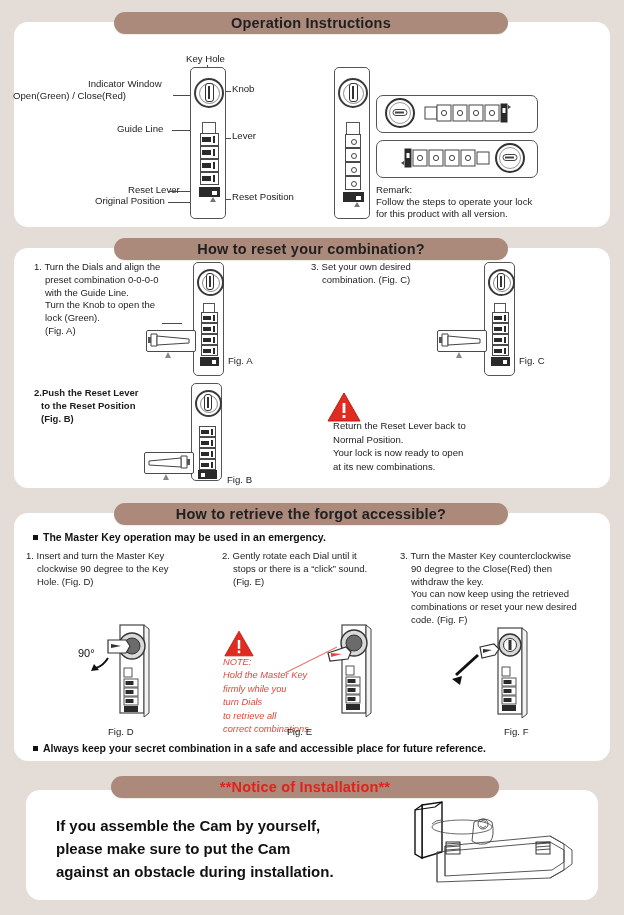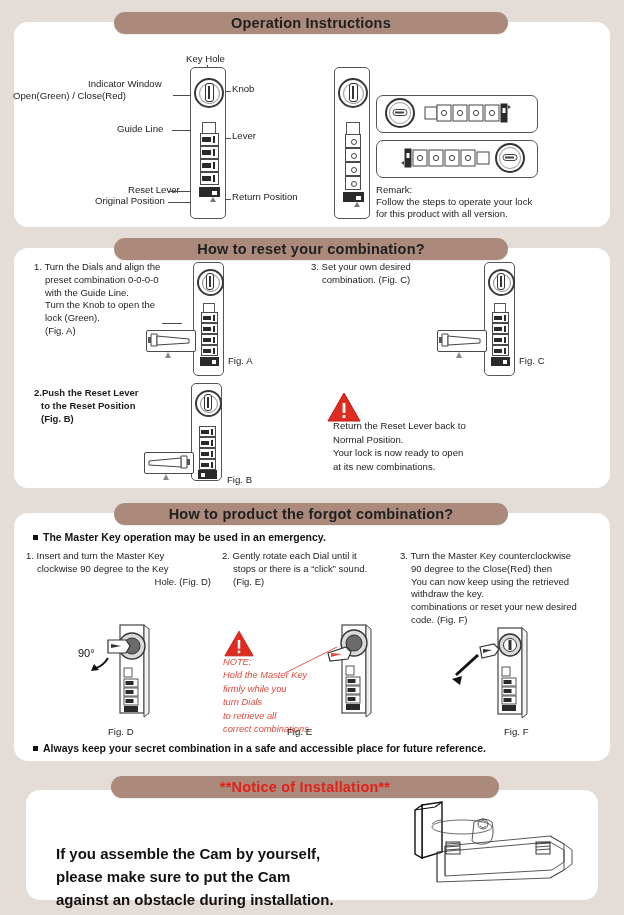--- a/index.html
+++ b/index.html
@@ -85,21 +85,21 @@
   <div class="hline" style="left:168px;top:191px;width:28px;"></div>
   <div class="abs lbl" style="left:95px;top:195px;">Original Position</div>
   <div class="hline" style="left:168px;top:202px;width:28px;"></div>
 
   <div class="abs lbl" style="left:232px;top:83px;">Knob</div>
   <div class="hline" style="left:216px;top:91px;width:15px;"></div>
 
   <div class="abs lbl" style="left:232px;top:130px;">Lever</div>
   <div class="hline" style="left:216px;top:138px;width:15px;"></div>
 
-  <div class="abs lbl" style="left:232px;top:191px;">Return Position</div>
+  <div class="abs lbl" style="left:232px;top:191px;">Reset Position</div>
   <div class="hline" style="left:213px;top:199px;width:18px;"></div>
 
   <div class="lockbody" style="left:190px;top:67px;width:34px;height:150px;">
     <div class="knob" style="left:3px;top:10px;width:26px;height:26px;"></div>
     <div class="keyhole" style="left:13.5px;top:15px;width:7px;height:17px;">
       <div class="kslot" style="top:2px;height:13px;"></div>
     </div>
     <div class="guidebox" style="left:11px;top:54px;width:12px;height:11px;"></div>
     <div class="dial" style="left:9px;top:65px;width:17px;height:11px;">
       <div class="seg" style="left:1px;top:3px;width:9px;height:5px;"></div>
@@ -332,31 +332,31 @@
     </svg>
   </div>
   <div class="abs txt" style="left:333px;top:419px;width:250px;line-height:1.42;">
     <div>Return the Reset Lever back to</div>
     <div>Normal Position.</div>
     <div>Your lock is now ready to open</div>
     <div>at its new combinations.</div>
   </div>
 
   <div class="section" style="left:14px;top:513px;width:596px;height:248px;"></div>
-  <div class="banner" style="left:114px;top:503px;width:394px;">How to product the forgot combination?</div>
+  <div class="banner" style="left:114px;top:503px;width:394px;">How to retrieve the forgot accessible?</div>
 
   <div class="abs bullet" style="left:33px;top:531px;width:460px;">
     <span class="sq"></span>
     <span>The Master Key operation may be used in an emergency.</span>
   </div>
 
   <div class="abs step" style="left:26px;top:550px;width:185px;">
     <div>1. Insert and turn the Master Key</div>
     <div style="padding-left:11px;">clockwise 90 degree to the Key</div>
-    <div style="padding-left:11px;text-align:right;">Hole. (Fig. D)</div>
+    <div style="padding-left:11px;">Hole. (Fig. D)</div>
   </div>
 
   <div class="abs" style="left:78px;top:622px;">
     <svg width="90" height="100" viewBox="0 0 90 100">
       <rect x="42" y="3" width="24" height="88" fill="#fff" stroke="#444" stroke-width="1.2"></rect>
       <path d="M66 3 l5 4 v84 l-5 4 z" fill="#f2f2f2" stroke="#444" stroke-width="1"></path>
       <circle cx="54" cy="24" r="13" fill="#d9d9d9" stroke="#333" stroke-width="1.4"></circle>
       <circle cx="54" cy="24" r="8" fill="#6b6b6b" stroke="#333" stroke-width="1"></circle>
       <path d="M30 18 L48 18 L52 24 L48 31 L30 31 Z" fill="#fff" stroke="#333" stroke-width="1.2"></path>
       <path d="M33 22 l10 2 -10 2 z" fill="#333"></path>
@@ -416,22 +416,22 @@
     </svg>
   </div>
   <svg class="abs" style="left:285px;top:645px;" width="55" height="30" viewBox="0 0 55 30">
     <line x1="0" y1="28" x2="52" y2="2" stroke="#e04a3c" stroke-width="0.9"></line>
   </svg>
   <div class="abs figlbl" style="left:287px;top:726px;">Fig. E</div>
 
   <div class="abs step" style="left:400px;top:550px;width:200px;">
     <div>3. Turn the Master Key counterclockwise</div>
     <div style="padding-left:11px;">90 degree to the Close(Red) then</div>
+    <div style="padding-left:11px;">withdraw the key.</div>
     <div style="padding-left:11px;">You can now keep using the retrieved</div>
-    <div style="padding-left:11px;">withdraw the key.</div>
     <div style="padding-left:11px;">combinations or reset your new desired</div>
     <div style="padding-left:11px;">code. (Fig. F)</div>
   </div>
 
   <div class="abs" style="left:450px;top:625px;">
     <svg width="90" height="100" viewBox="0 0 90 100">
       <rect x="48" y="3" width="24" height="86" fill="#fff" stroke="#444" stroke-width="1.2"></rect>
       <path d="M72 3 l5 4 v82 l-5 4 z" fill="#f2f2f2" stroke="#444" stroke-width="1"></path>
       <circle cx="60" cy="20" r="11" fill="#d9d9d9" stroke="#333" stroke-width="1.4"></circle>
       <circle cx="60" cy="20" r="6.5" fill="#fff" stroke="#333" stroke-width="1"></circle>
@@ -453,21 +453,21 @@
   <div class="abs figlbl" style="left:504px;top:726px;">Fig. F</div>
 
   <div class="abs bullet" style="left:33px;top:742px;width:520px;">
     <span class="sq"></span>
     <span>Always keep your secret combination in a safe and accessible place for future reference.</span>
   </div>
 
   <div class="section" style="left:26px;top:790px;width:572px;height:110px;"></div>
   <div class="banner red" style="left:111px;top:776px;width:388px;">**Notice of Installation**</div>
 
-  <div class="abs" style="left:56px;top:815px;width:330px;font-size:15px;font-weight:bold;line-height:1.52;color:#111;margin-top:28px;">
+  <div class="abs" style="left:56px;top:815px;width:330px;font-size:15px;font-weight:bold;line-height:1.52;color:#111;">
     <div>If you assemble the Cam by yourself,</div>
     <div>please make sure to put the Cam</div>
     <div>against an obstacle during installation.</div>
   </div>
 
   <div class="abs" style="left:412px;top:800px;">
     <svg width="180" height="100" viewBox="0 0 180 100">
       <path d="M10 5 L30 2 L30 52 L10 58 Z" fill="#fff" stroke="#111" stroke-width="1.4"></path>
       <path d="M10 5 L10 58 L3 54 L3 10 Z" fill="#fff" stroke="#111" stroke-width="1.4"></path>
       <path d="M3 10 L23 7 L30 2" fill="none" stroke="#111" stroke-width="1.2"></path>

